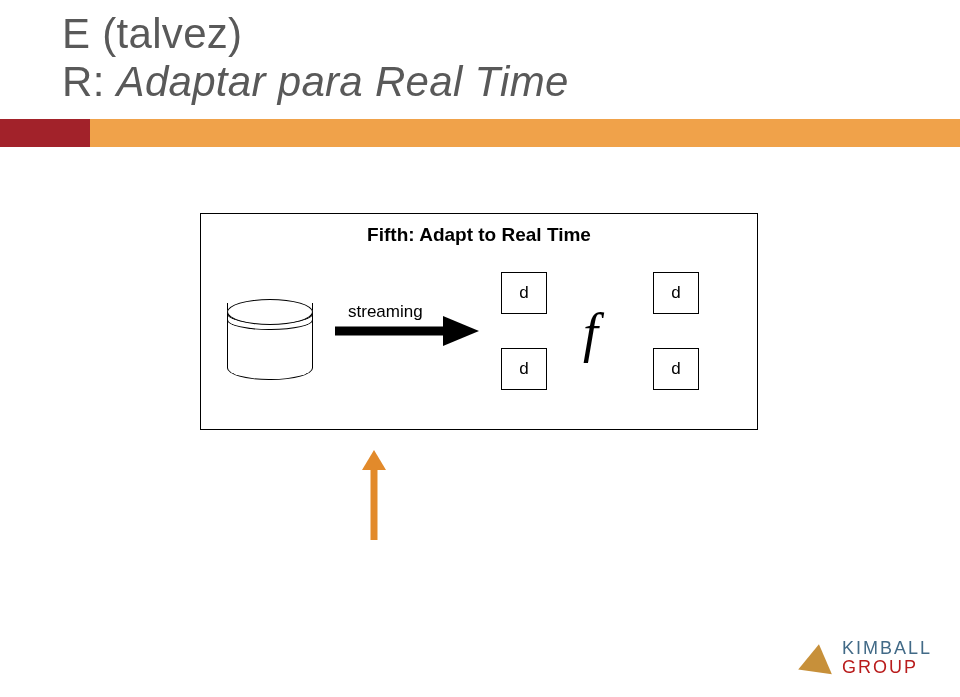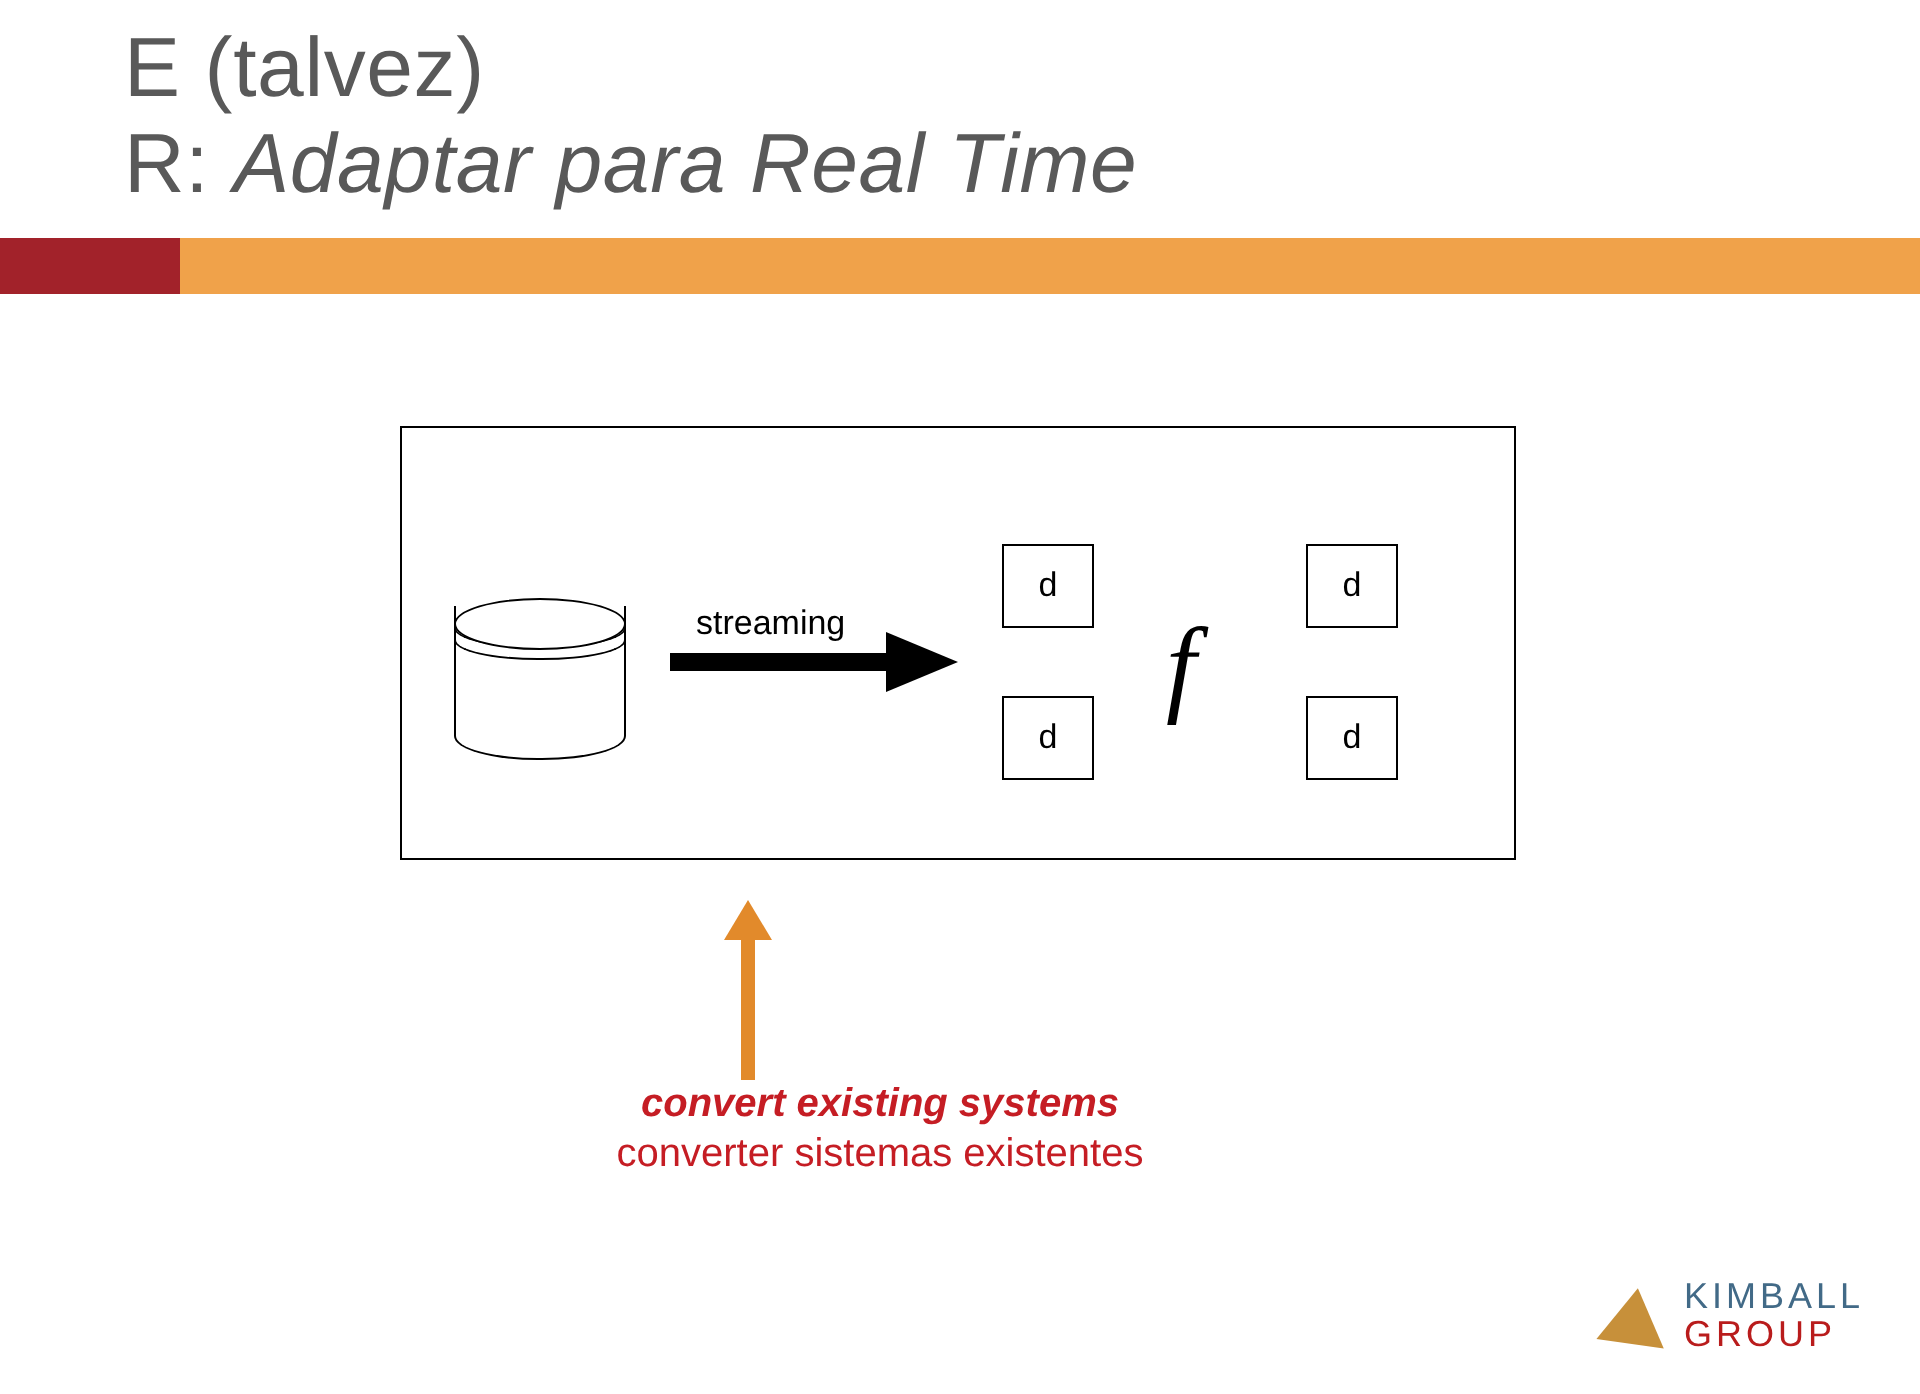--- a/index.html
+++ b/index.html
@@ -39,20 +39,21 @@
 
   <div class="title">
     <span><span>E </span><span>(talvez)</span></span>
     <span class="line2"><span class="nonitalic">R: </span><span>Adaptar para Real Time</span></span>
   </div>
 
   <div class="bar-orange"></div>
   <div class="bar-red"></div>
 
   <div class="diagram-frame">
+    <div class="frame-title">Fifth: Adapt to Real Time</div>
 
     <div class="cylinder">
       <div class="cyl-bottom"></div>
       <div class="cyl-body"></div>
       <div class="stripe s2"></div>
       <div class="stripe s1"></div>
       <div class="cyl-top"></div>
     </div>
 
     <div class="lbl-stream">streaming</div>
@@ -67,24 +68,20 @@
     <div class="dbox" style="left:452px;top:58px">d</div>
     <div class="dbox" style="left:452px;top:134px">d</div>
     <div class="f-sym">f</div>
   </div>
 
   <svg class="call-arrow" width="32" height="94">
     <line x1="16" y1="92" x2="16" y2="18" stroke="#e28a2b" stroke-width="7"></line>
     <polygon points="4,22 28,22 16,2" fill="#e28a2b"></polygon>
   </svg>
 
-  <div class="callout">
-    <span class="en">convert existing systems</span>
-    <span class="pt">converter sistemas existentes</span>
-  </div>
 
   <div class="logo">
     <div class="logo-tri"></div>
     <div class="logo-txt">
       <div>KIMBALL</div>
       <div class="g">GROUP</div>
     </div>
   </div>
 
 </div>

